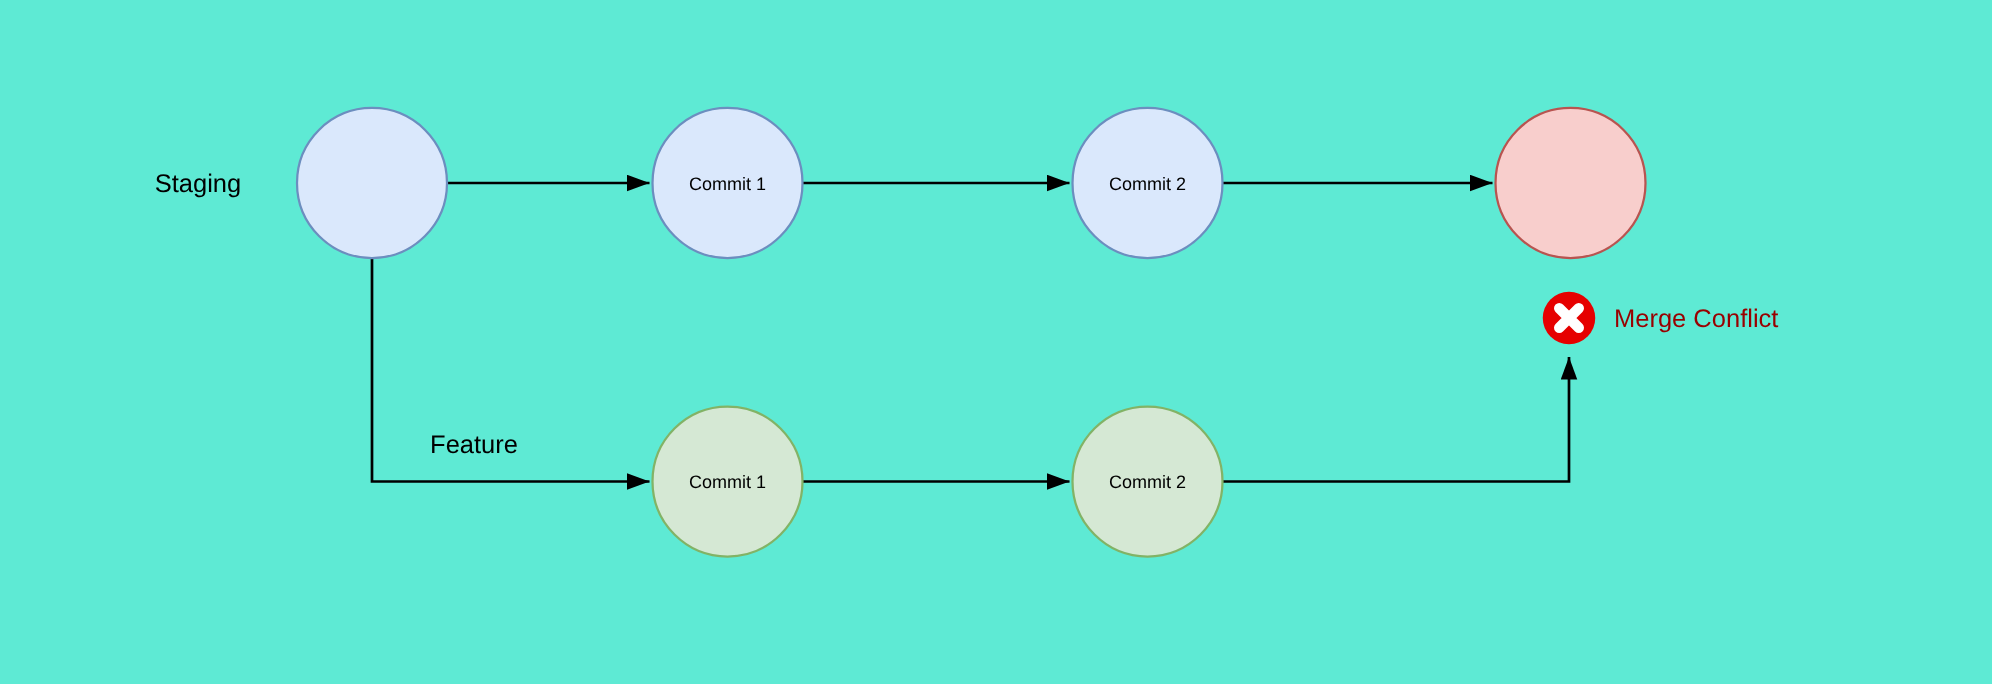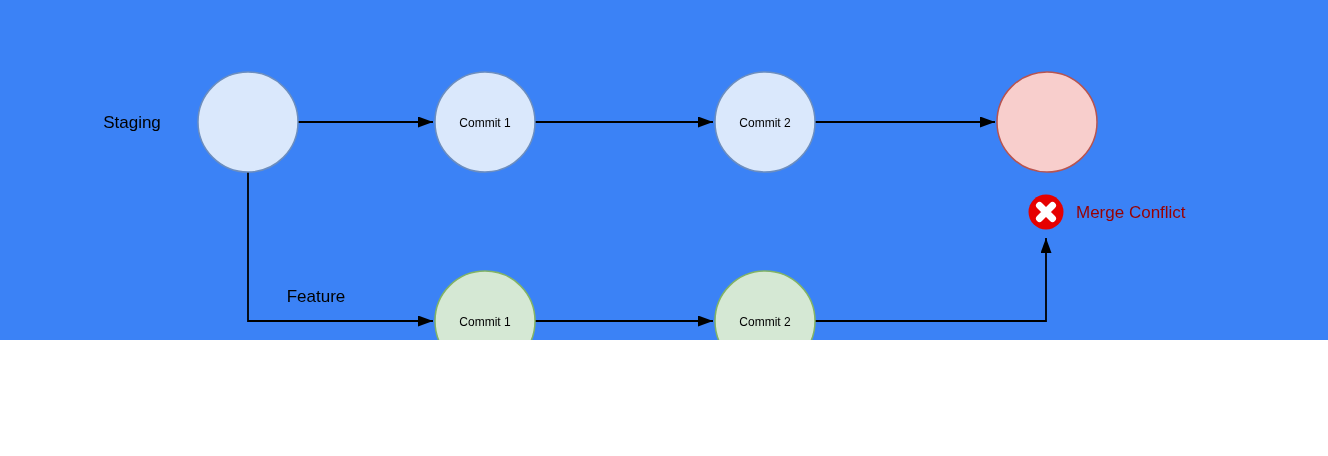--- a/index.html
+++ b/index.html
@@ -3,22 +3,22 @@
 <meta charset="utf-8">
 <style>
   html, body {
     margin: 0;
     padding: 0;
     background: #ffffff;
   }
   .canvas {
     position: relative;
     width: 1328px;
-    height: 340px;
-    background: #3b82f6;
+    height: 456px;
+    background: #5eead4;
     overflow: hidden;
     font-family: "Liberation Sans", sans-serif;
   }
   svg { display: block; }
   .edge {
     fill: none;
     stroke: #000000;
     stroke-width: 1.8;
     stroke-miterlimit: 10;
   }

